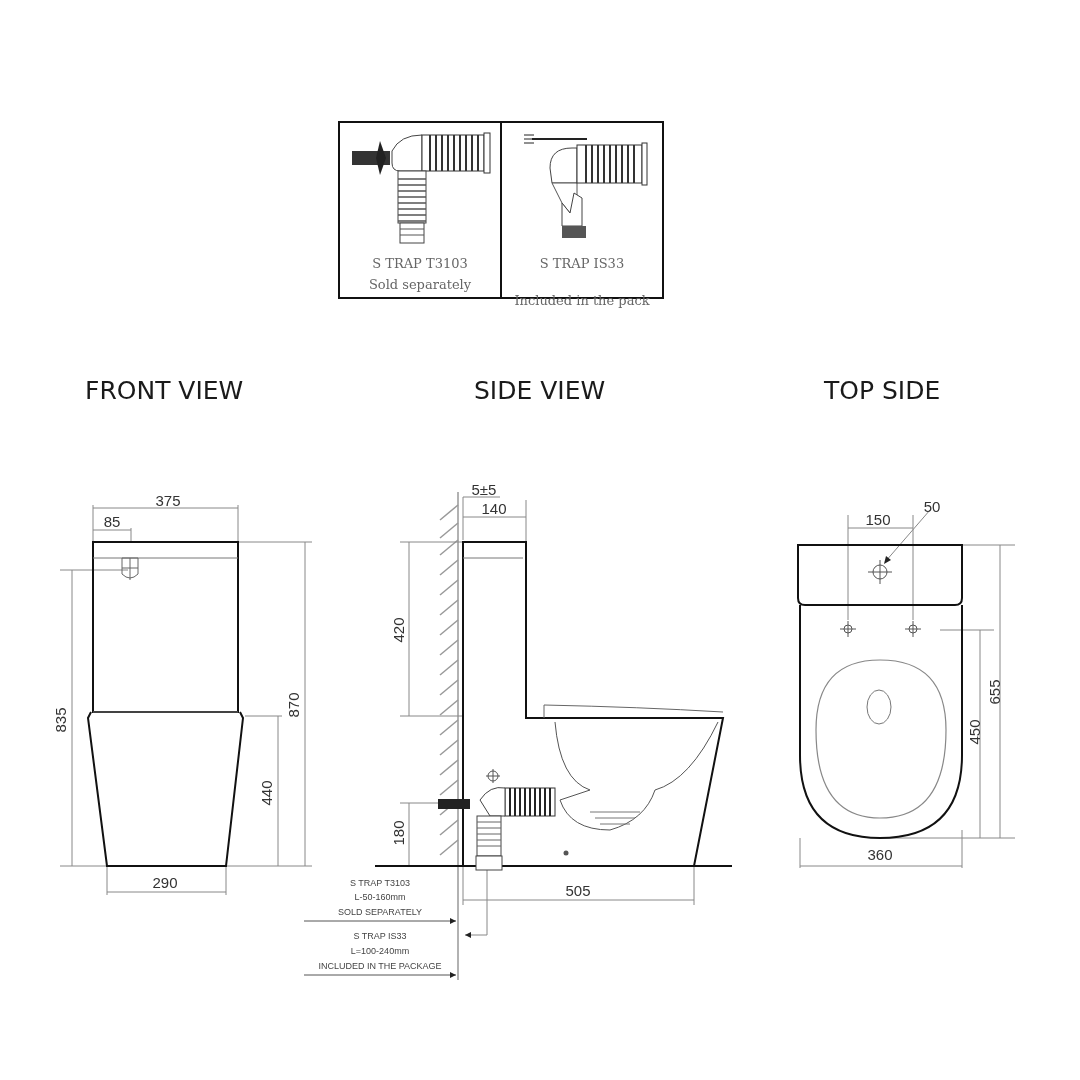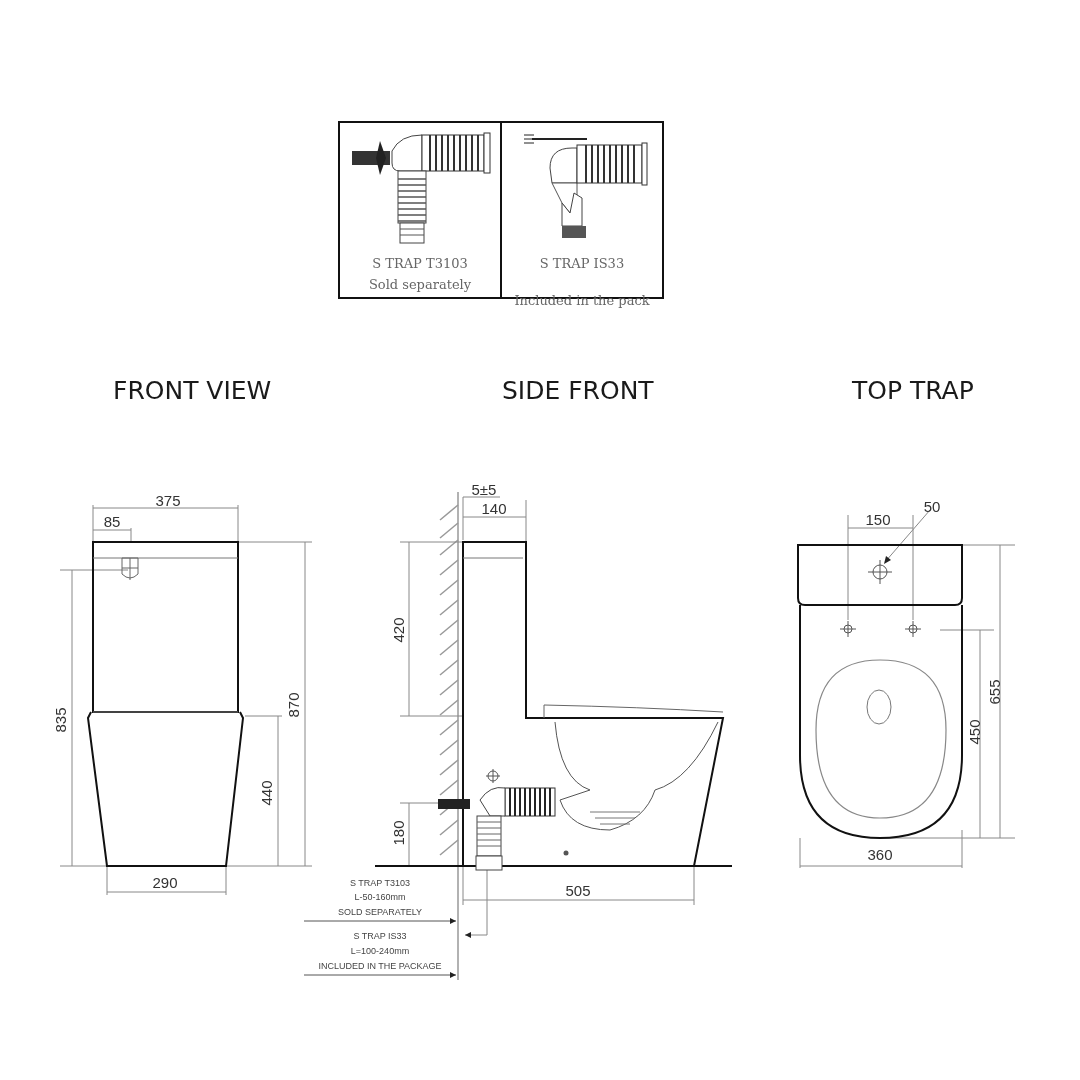--- a/index.html
+++ b/index.html
@@ -1,17 +1,17 @@
 <!DOCTYPE html>
 <html><head>
 <meta charset="utf-8">
 <style>
   html, body { margin:0; padding:0; background:#ffffff; }
   body { width:1080px; height:1080px; position:relative; overflow:hidden; font-family:"Liberation Sans", sans-serif; color:#222; }
-  .view-title { position:absolute; font-family:"DejaVu Sans", sans-serif; font-size:25px; color:#1a1a1a; letter-spacing:0;margin-left:28px; }
+  .view-title { position:absolute; font-family:"DejaVu Sans", sans-serif; font-size:25px; color:#1a1a1a; letter-spacing:0; }
   .trap-box { position:absolute; left:338px; top:121px; width:326px; height:178px; border:2px solid #111; box-sizing:border-box; display:flex; }
   .trap-cell { flex:1; position:relative; }
   .trap-cell + .trap-cell { border-left:2px solid #111; }
   .trap-cap { position:absolute; left:0; right:0; text-align:center; font-family:"DejaVu Serif", serif; font-size:13px; color:#666; line-height:21px; }
   svg text { font-family:"Liberation Sans", sans-serif; }
   .dim { font-size:15px; fill:#333; }
   .note { font-size:9px; fill:#444; }
 </style>
 </head>
 <body>
@@ -76,22 +76,22 @@
       <rect x="140" y="20" width="5" height="42" fill="#fff" stroke="#333"></rect>
       <path d="M60,80 L68,90 L72,70 L80,75 L80,103 L60,103 Z" fill="#fff" stroke="#444"></path>
       <rect x="60" y="103" width="24" height="12" fill="#555"></rect>
     </svg>
     <div class="trap-cap" style="top:130px">S TRAP IS33</div>
     <div class="trap-cap" style="top:167px">Included in the pack</div>
   </div>
 </div>
 
 <div class="view-title" style="left:85px;top:376px">FRONT VIEW</div>
-<div class="view-title" style="left:474px;top:376px">SIDE FRONT</div>
-<div class="view-title" style="left:824px;top:376px">TOP TRAP</div>
+<div class="view-title" style="left:474px;top:376px">SIDE VIEW</div>
+<div class="view-title" style="left:824px;top:376px">TOP SIDE</div>
 
 <svg width="1080" height="1080" style="position:absolute;left:0;top:0">
 
   <g>
     <g stroke="#888" stroke-width="1" fill="none">
       <line x1="93" y1="508" x2="238" y2="508"></line>
         <line x1="93" y1="505" x2="93" y2="542"></line>
         <line x1="238" y1="505" x2="238" y2="542"></line>
       <line x1="93" y1="530" x2="131" y2="530"></line>
         <line x1="131" y1="528" x2="131" y2="542"></line>

